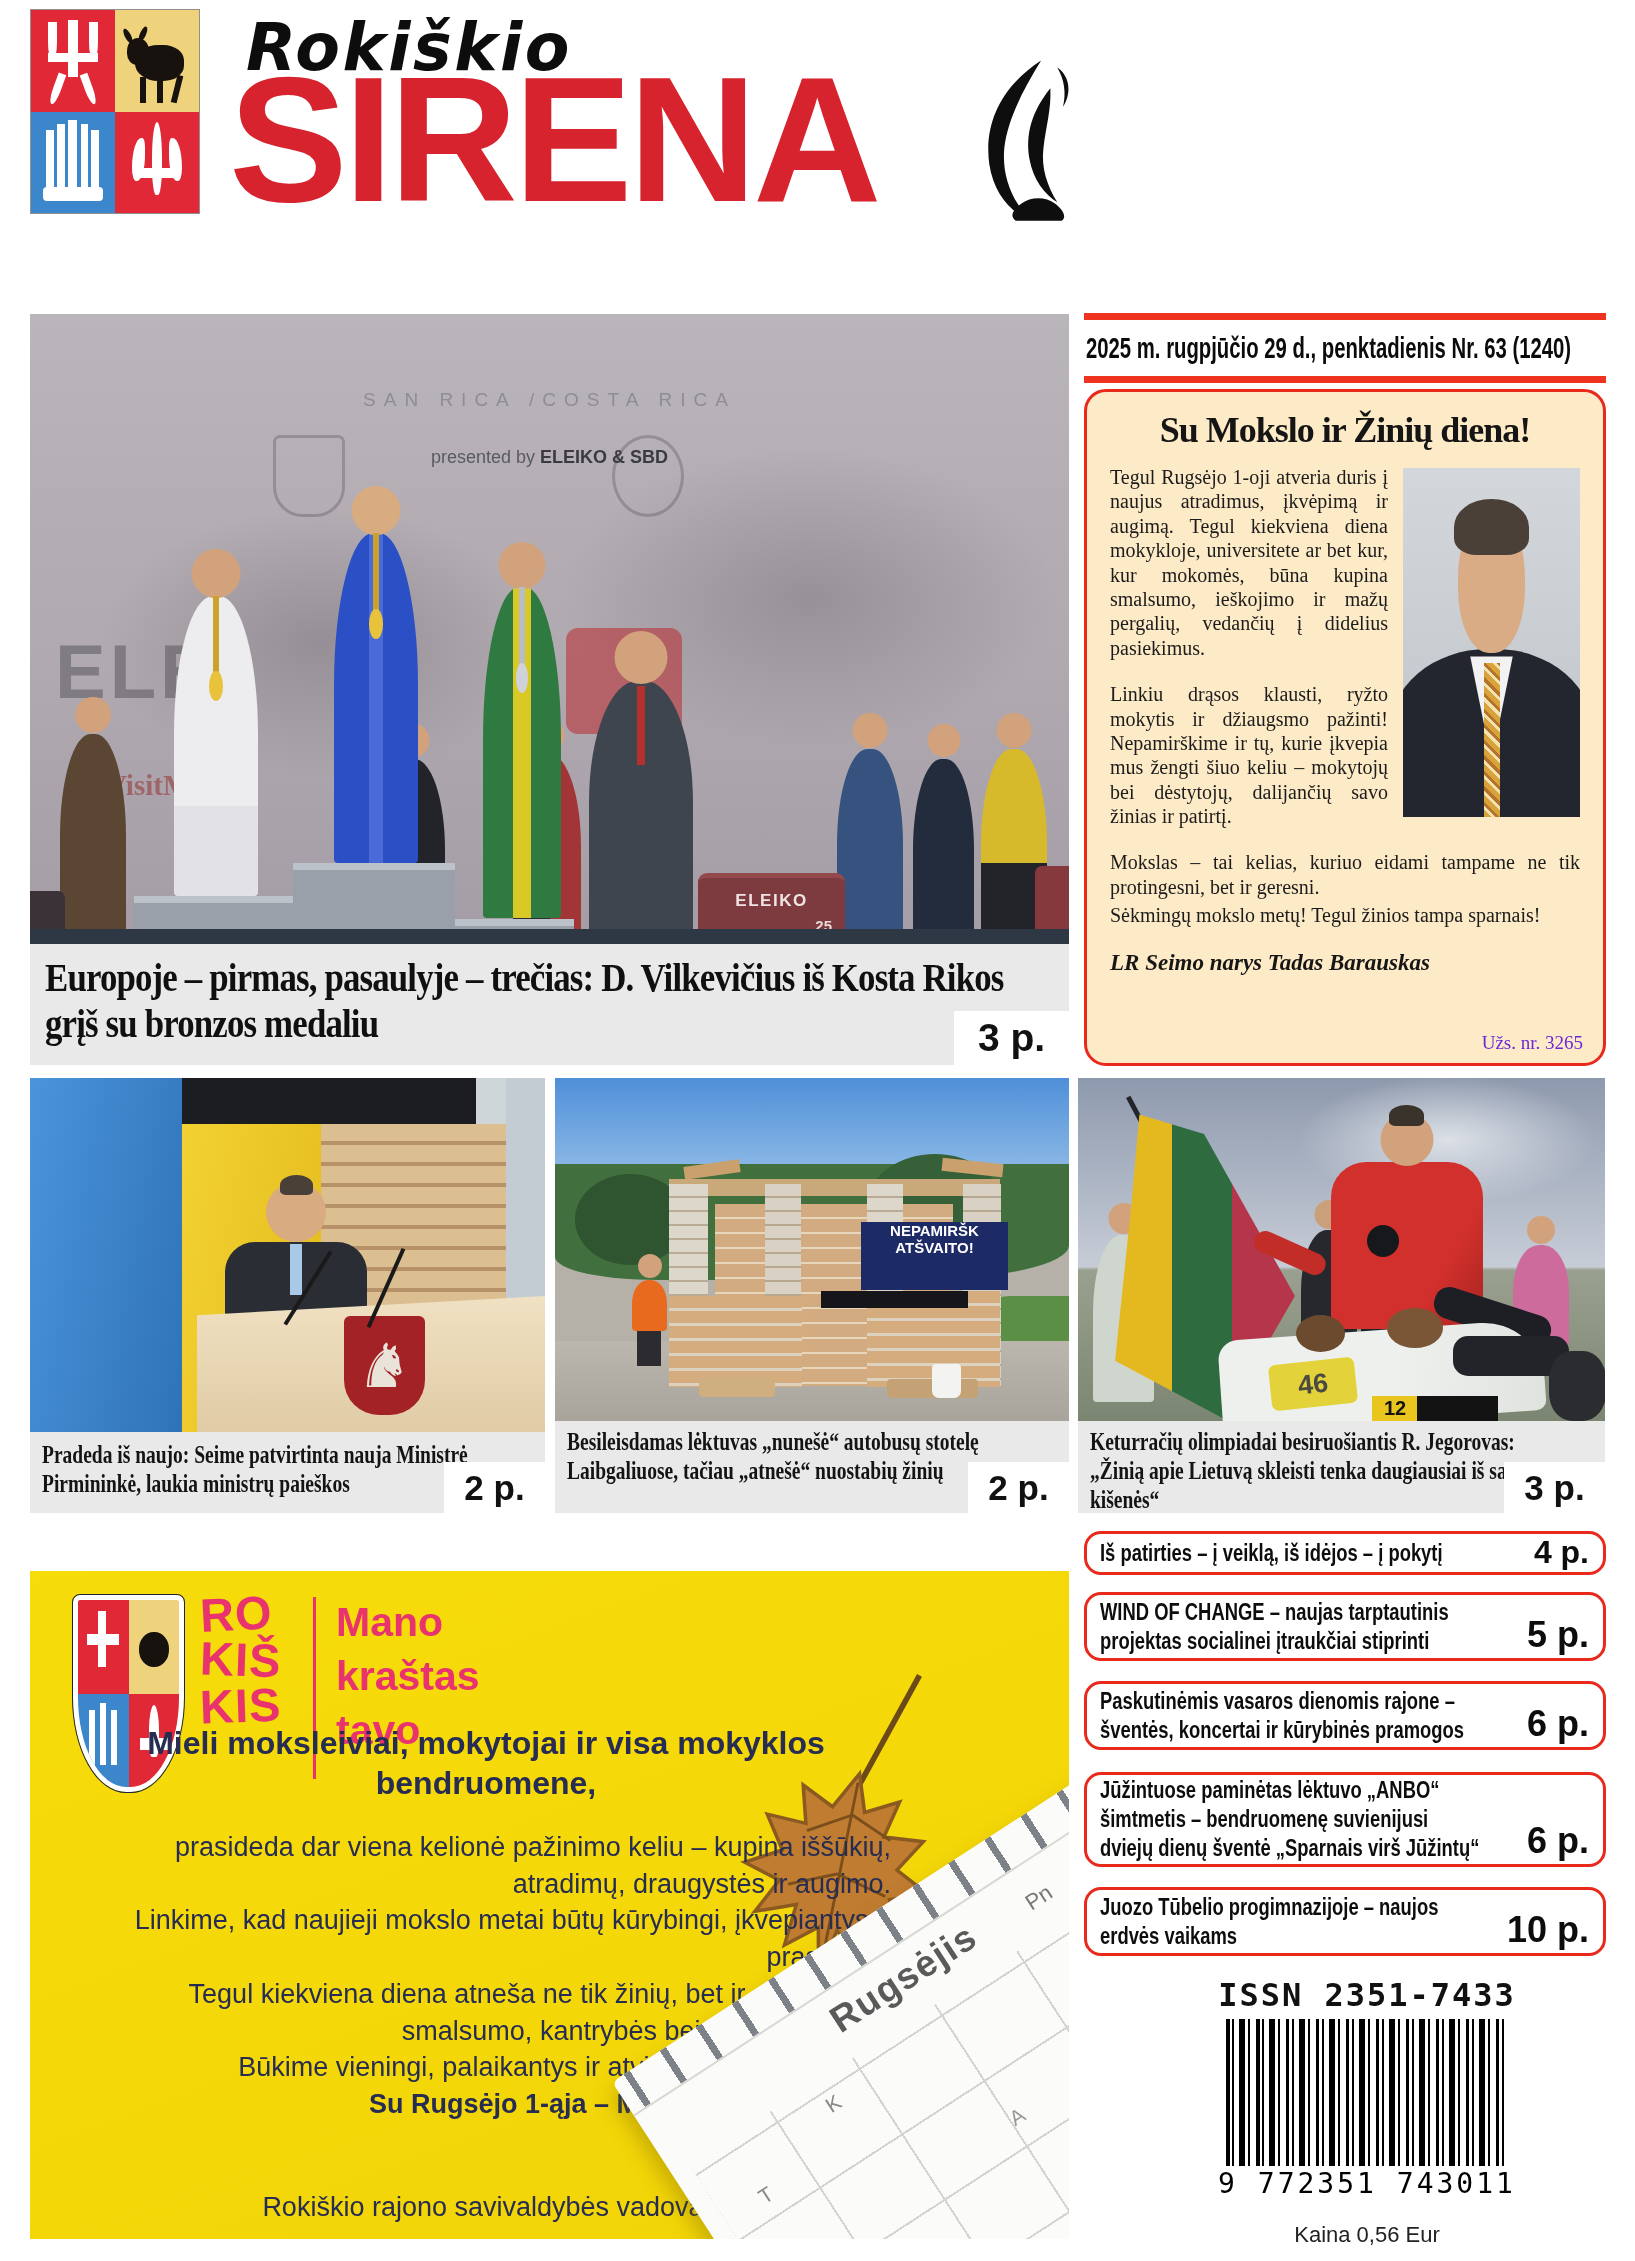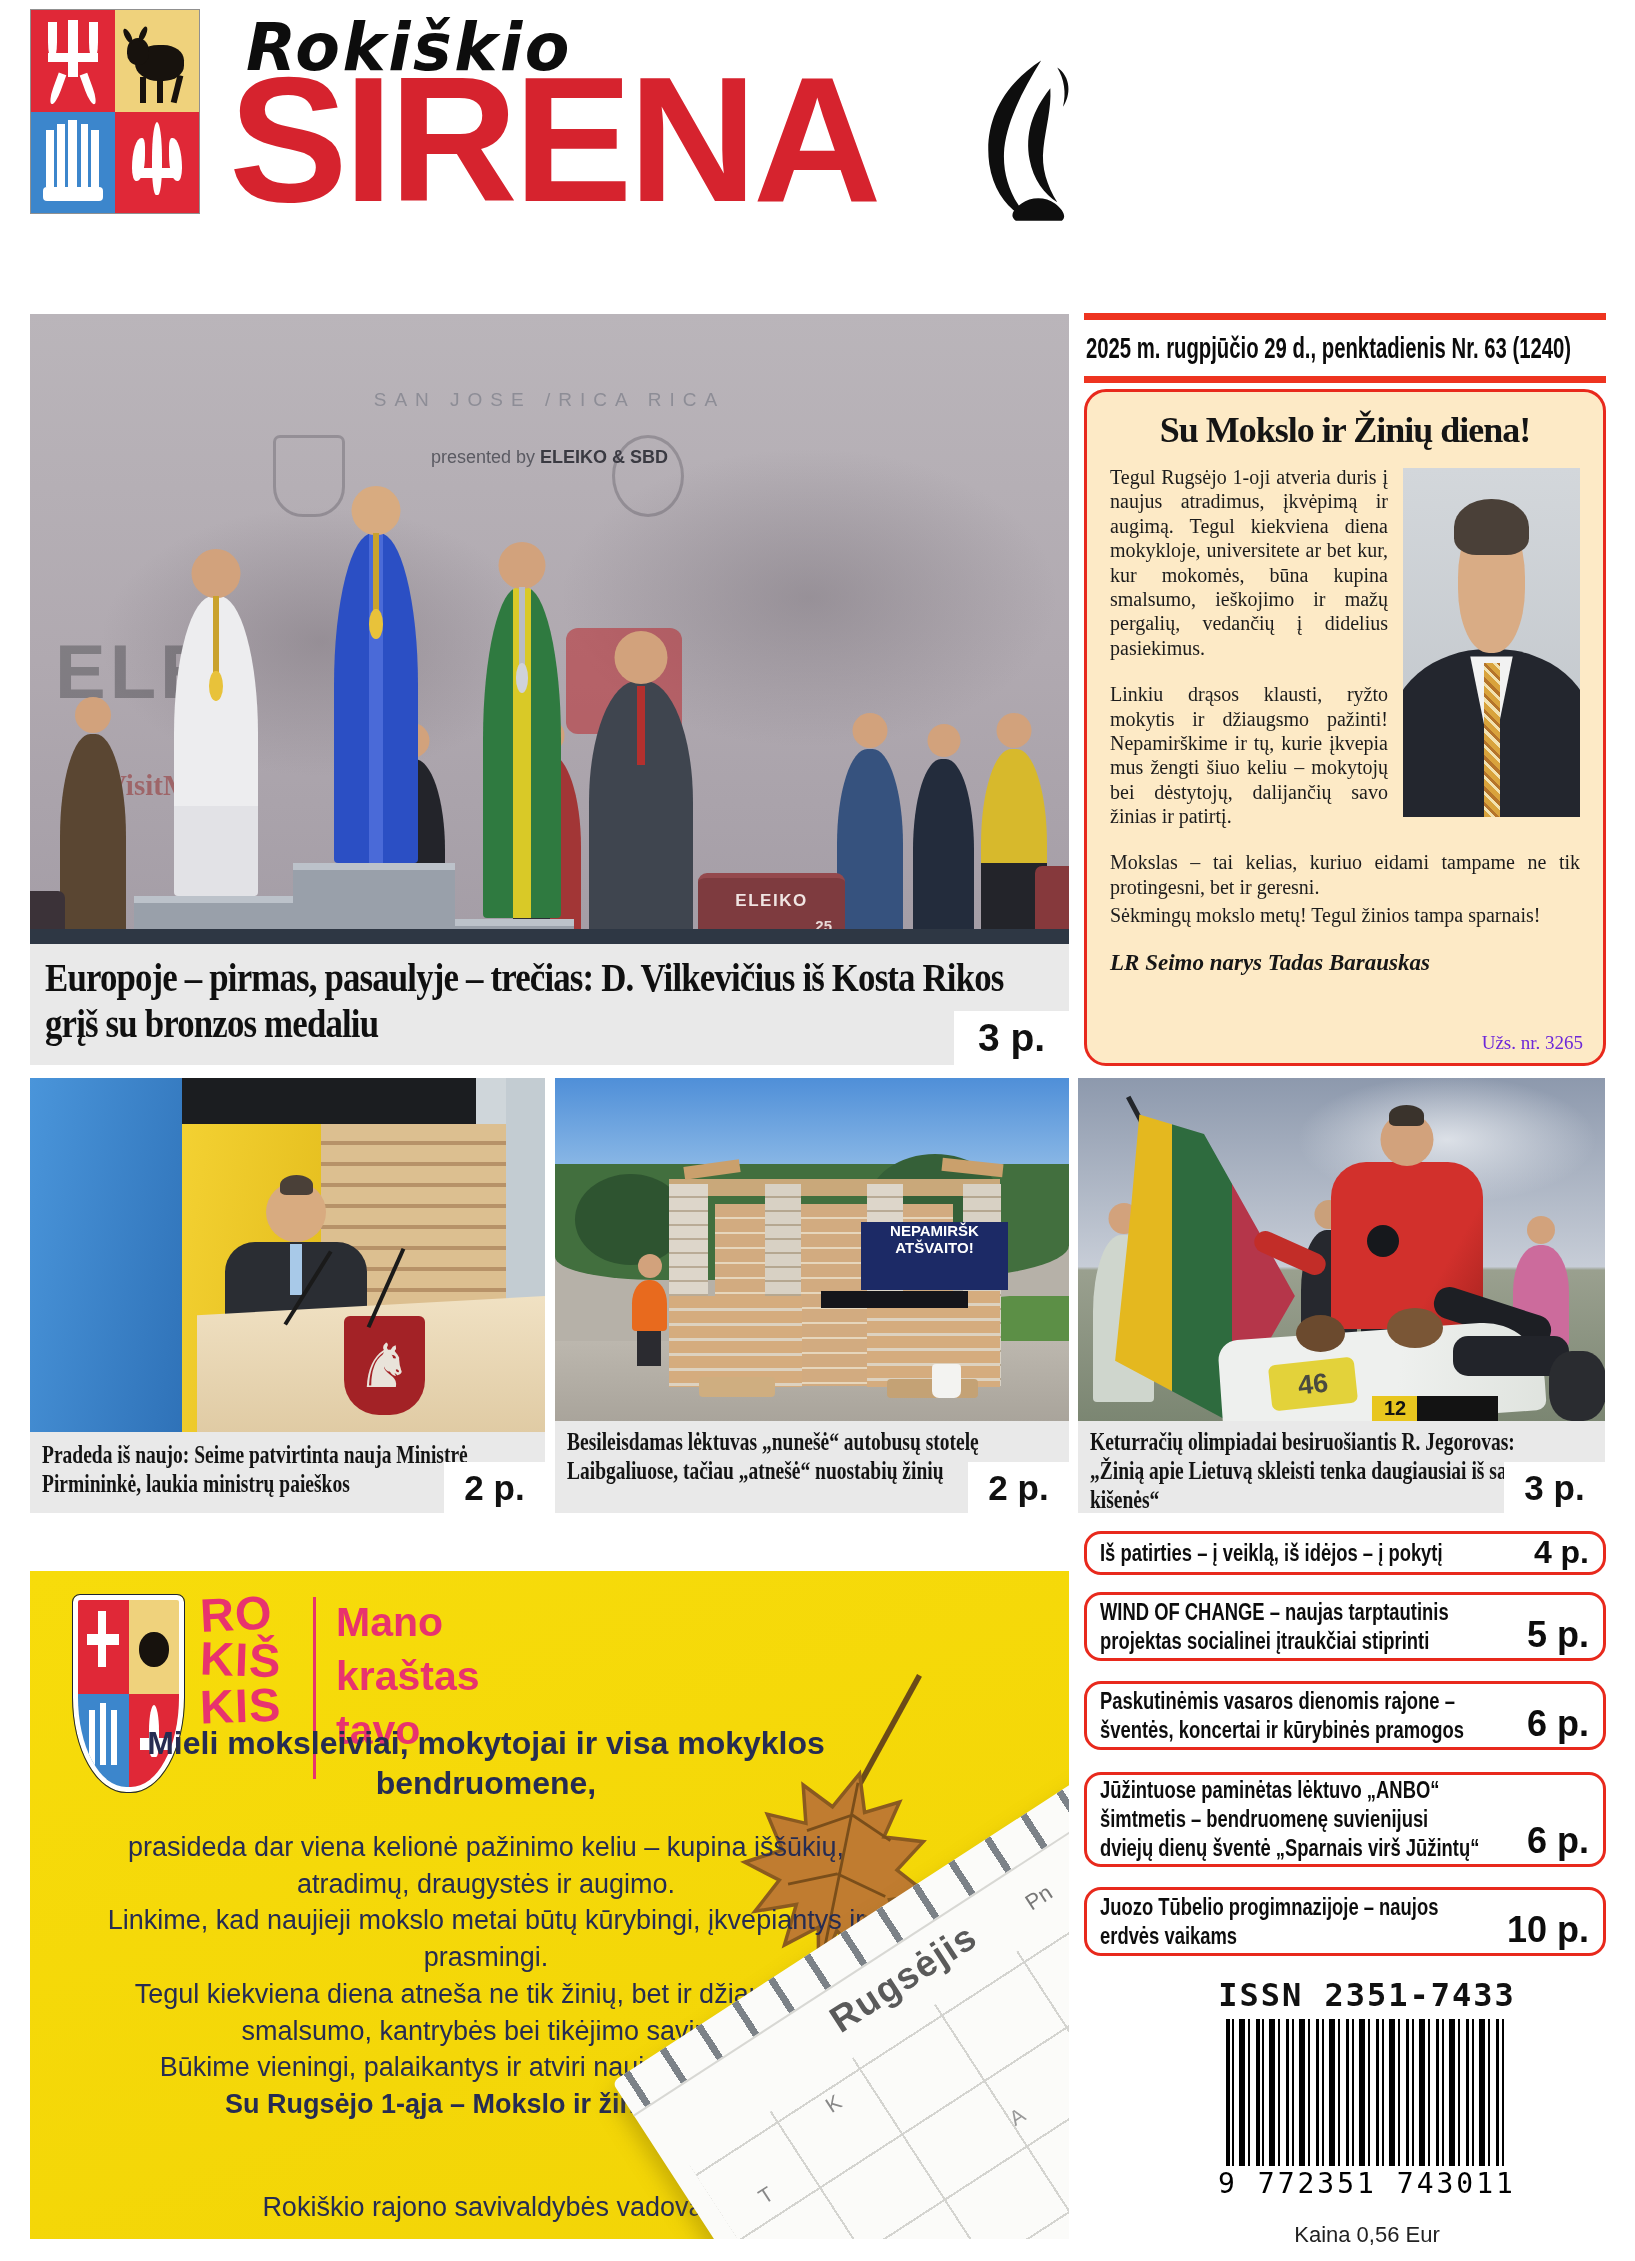--- a/index.html
+++ b/index.html
@@ -37,21 +37,21 @@
   .ibox .t{font:700 23px "Liberation Sans",sans-serif;line-height:1.25;width:612px;transform:scaleX(.8);transform-origin:left center;color:#0d0d0d;}
   .ibox .pn{position:absolute;right:14px;bottom:2px;font:700 36px "Liberation Sans",sans-serif;color:#0d0d0d;}
   
   .ad{background:linear-gradient(160deg,#f7dc0b,#f2d406);overflow:hidden;}
   .ad .navy{color:#262c52;}
   .pink{color:#e8336e;}
   .stack{font:800 47px "Liberation Sans",sans-serif;line-height:.98;letter-spacing:1px;}
   .slogan{font:700 41px "Liberation Sans",sans-serif;line-height:1.32;}
   .ad-head{font:700 32px "Liberation Sans",sans-serif;line-height:1.25;text-align:center;}
   .ad-body{font:700 27px "Liberation Sans",sans-serif;line-height:1.36;text-align:center;}
-  .ad-body p{margin:0;font-weight:500;}
+  .ad-body p{margin:0;font-weight:500;text-align:right;}
   .shield{border-radius:7px 7px 48% 48%;border:5px solid #fff;outline:1.5px solid #1d2433;overflow:hidden;
           display:grid;grid-template-columns:1fr 1fr;grid-template-rows:1fr 1fr;background:#fff;}
   .shield>div{position:relative;overflow:hidden;}
   .shield i{position:absolute;display:block;}
   .calendar{position:absolute;background:#fbfbf9;border-radius:7px;box-shadow:-9px 9px 20px rgba(120,100,0,.35);}
   
   .issn{font:600 32px "DejaVu Sans Mono",monospace;letter-spacing:2px;color:#111;}
   .bars{background:repeating-linear-gradient(90deg,#000 0 3.5px,#fff 3.5px 5.6px,#000 5.6px 7.6px,#fff 7.6px 13px,#000 13px 19px,#fff 19px 22px,#000 22px 24px,#fff 24px 30px);}
   .digits{font:500 28px "DejaVu Sans Mono",monospace;letter-spacing:3px;color:#000;}
   .price{font:500 22px "Liberation Sans",sans-serif;color:#222;}
@@ -108,21 +108,21 @@
   <div class="ab rule" style="left:1084px;top:313px;width:522px;"></div>
   <div class="ab" style="left:1086px;top:325px;width:522px;height:46px;display:flex;align-items:center;">
     <span class="dateline">2025 m. rugpjūčio 29 d., penktadienis Nr. 63 (1240)</span>
   </div>
   <div class="ab rule" style="left:1084px;top:376px;width:522px;"></div>
 
   <div class="photo" style="left:30px;top:314px;width:1039px;height:630px;
               background:radial-gradient(314px 192px at 28% 52%,rgba(128,120,128,.55),rgba(0,0,0,0) 70%),
                          radial-gradient(354px 213px at 75% 45%,rgba(125,118,126,.5),rgba(0,0,0,0) 70%),
                          linear-gradient(180deg,#bab5ba 0%,#b0a9b0 55%,#a49da6 100%);">
-    <div class="ab" style="left:0;top:75px;width:100%;text-align:center;font:400 19px 'Liberation Sans',sans-serif;letter-spacing:8px;color:#8d8d96;">SAN JOSE /RICA RICA</div>
+    <div class="ab" style="left:0;top:75px;width:100%;text-align:center;font:400 19px 'Liberation Sans',sans-serif;letter-spacing:8px;color:#8d8d96;">SAN RICA /COSTA RICA</div>
     <div class="ab" style="left:0;top:133px;width:100%;text-align:center;font:400 18px 'Liberation Sans',sans-serif;color:#5a5a62;">
       <span>presented by </span><span style="font-weight:800;color:#3a3a42;">ELEIKO &amp; SBD</span>
     </div>
     <div class="ab" style="left:243px;top:121px;width:66px;height:76px;border:3px solid rgba(70,65,75,.3);border-radius:7px 7px 30px 30px;"></div>
     <div class="ab" style="left:582px;top:121px;width:66px;height:76px;border:3px solid rgba(70,65,75,.3);border-radius:50%;"></div>
     <div class="ab" style="left:25px;top:314px;font:800 76px 'Liberation Sans',sans-serif;letter-spacing:4px;color:rgba(70,70,76,.45);">ELEI</div>
     <div class="ab" style="left:76px;top:455px;font:700 29px 'Liberation Serif',serif;color:rgba(150,60,60,.6);">VisitM</div>
     <div class="ab" style="left:536px;top:314px;width:116px;height:106px;background:rgba(186,40,46,.55);border-radius:12px;"></div>
 
     <div class="fig" style="left:30px;top:420px;width:66px;height:223px;background:#5a4632;">

